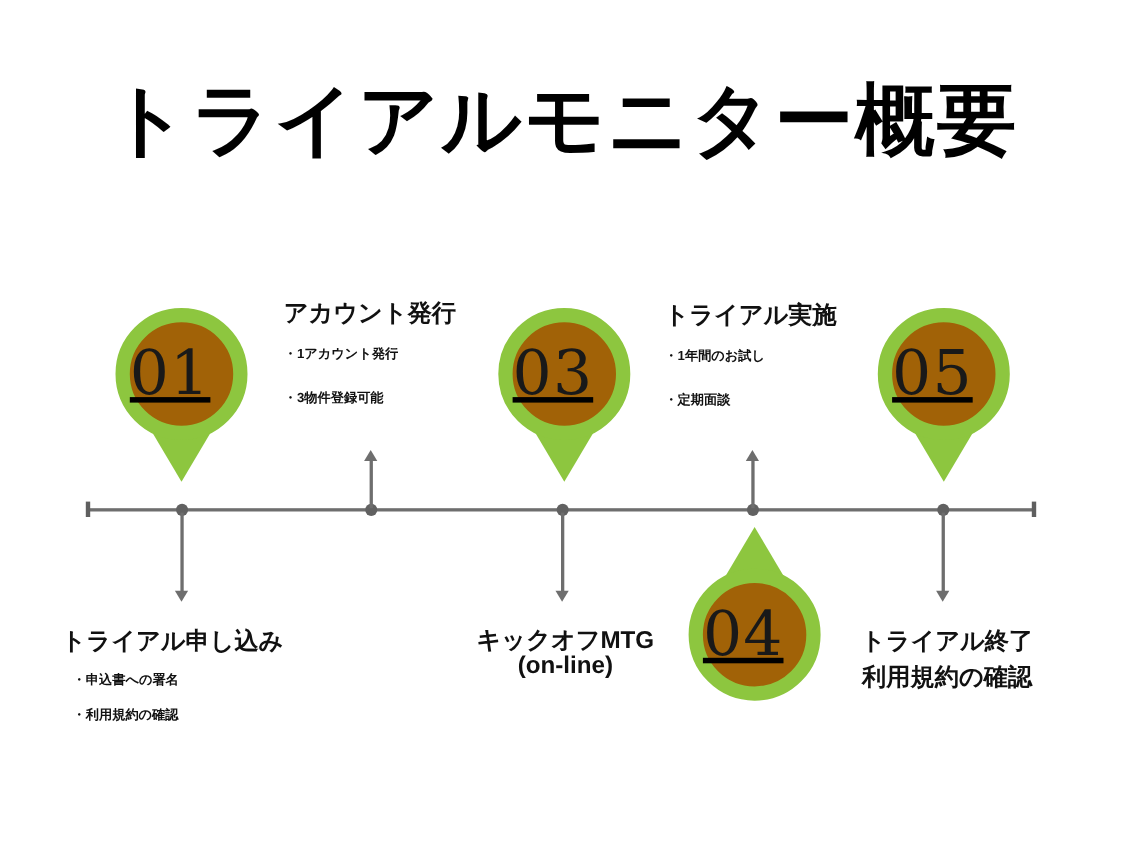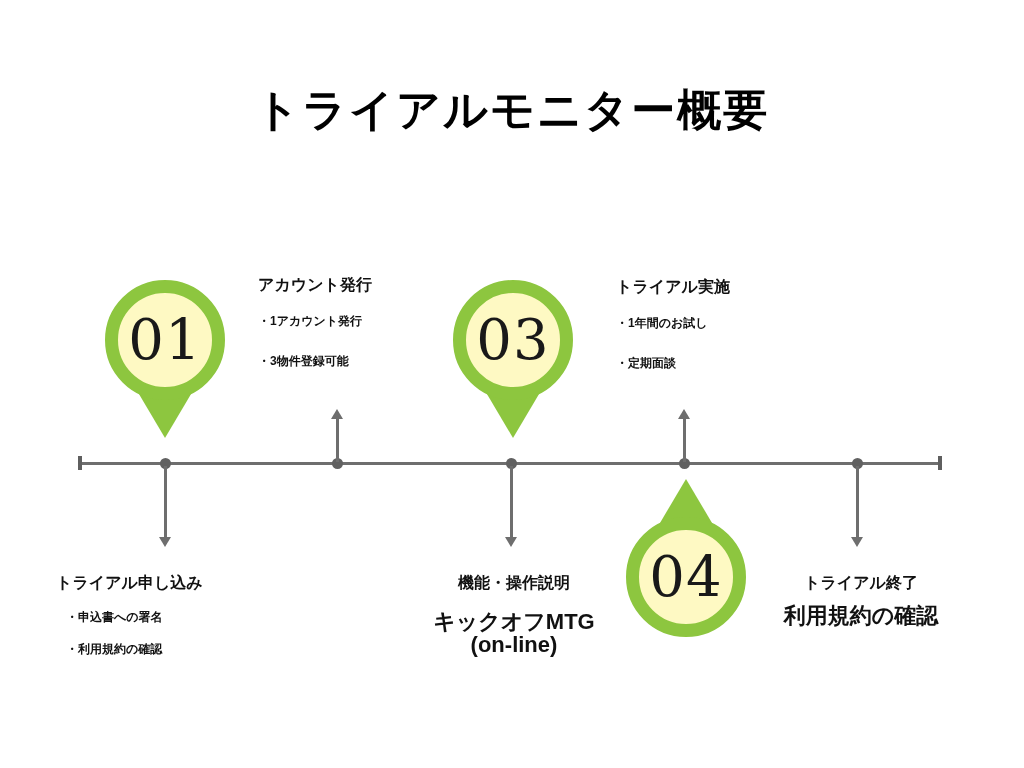--- a/index.html
+++ b/index.html
@@ -8,21 +8,21 @@
     --ink:#111111;
   }
   *{margin:0;padding:0;box-sizing:border-box;}
   html,body{width:1024px;height:768px;background:#ffffff;overflow:hidden;}
   body{font-family:"Liberation Sans","DejaVu Sans",sans-serif;position:relative;}
 
   .canvas{position:absolute;left:0;top:0;width:1024px;height:768px;background:#fff;}
 
   .title{
     position:absolute;left:0;top:70px;width:100%;
-    text-align:center;font-size:44px;line-height:80px;font-weight:900;
+    text-align:center;font-size:72px;line-height:80px;font-weight:900;
     letter-spacing:2px;color:#000;
   }
 
   
   .tl-line{position:absolute;left:80px;top:462px;width:860px;height:3px;background:var(--gray);}
   .tl-tick{position:absolute;top:456px;width:4px;height:14px;background:#5f5f5f;}
   .tl-tick.left{left:78px;}
   .tl-tick.right{left:938px;}
   .tl-dot{position:absolute;top:458px;width:11px;height:11px;border-radius:50%;background:#616161;}
 
@@ -31,36 +31,36 @@
   .arrow-head.down{border-left:6px solid transparent;border-right:6px solid transparent;border-top:10px solid var(--gray);}
   .arrow-head.up{border-left:6px solid transparent;border-right:6px solid transparent;border-bottom:10px solid var(--gray);}
 
   
   .pin{position:absolute;width:120px;height:120px;}
   .pin-tri{position:absolute;left:15px;width:0;height:0;}
   .pin.down .pin-tri{top:82px;border-left:45px solid transparent;border-right:45px solid transparent;border-top:76px solid var(--green);}
   .pin.up .pin-tri{bottom:82px;border-left:45px solid transparent;border-right:45px solid transparent;border-bottom:76px solid var(--green);}
   .pin-circle{
     position:absolute;left:0;top:0;width:120px;height:120px;border-radius:50%;
-    border:13px solid var(--green);background:#fef9c3;
-    display:flex;align-items:center;justify-content:center;
+    border:13px solid var(--green);background:#a16207;
+    display:flex;align-items:center;text-decoration:underline;
   }
   .pin-num{
     font-family:"DejaVu Serif","Liberation Serif",serif;
     font-size:56px;line-height:1;color:#191919;letter-spacing:1px;font-weight:400;
   }
 
   
   .block{position:absolute;color:var(--ink);font-weight:700;}
-  .block .h{font-size:16px;line-height:26px;white-space:nowrap;}
+  .block .h{font-size:22px;line-height:26px;white-space:nowrap;}
   .block .d{font-size:12px;line-height:22px;white-space:nowrap;}
   .block.center{text-align:center;}
   .block.big .d{font-size:22px;line-height:23px;}
   .b1 .h{margin-bottom:11px;}
-  .b1 .d{margin-left:10px;margin-bottom:10px;font-family:Liberation Mono, monospace;}
+  .b1 .d{margin-left:10px;margin-bottom:10px;}
   .b2 .h{margin-bottom:12px;}
   .b2 .d{margin-bottom:18px;}
   .b3 .h{margin-bottom:14px;}
   .b4 .h{margin-bottom:12px;}
   .b4 .d{margin-bottom:18px;}
   .b5 .h{margin-bottom:8px;}
 </style>
 </head>
 <body>
 
@@ -108,40 +108,45 @@
     </div>
   </div>
 
   <div class="pin up" style="left:626px;top:517px;">
     <div class="pin-tri"></div>
     <div class="pin-circle">
       <span class="pin-num">04</span>
     </div>
   </div>
 
+  <div class="pin down" style="left:798px;top:280px;">
+    <div class="pin-tri"></div>
+    <div class="pin-circle">
+      <span class="pin-num">05</span>
+    </div>
+  </div>
 
   <div class="block b1" style="left:56px;top:570px;width:232px;">
     <div class="h">トライアル申し込み</div>
     <div class="d">・申込書への署名</div>
     <div class="d">・利用規約の確認</div>
   </div>
 
   <div class="block b2" style="left:258px;top:272px;width:210px;">
     <div class="h">アカウント発行</div>
     <div class="d">・1アカウント発行</div>
     <div class="d">・3物件登録可能</div>
   </div>
 
   <div class="block b3 center big" style="left:408px;top:570px;width:212px;">
-    <div class="h">機能・操作説明</div>
     <div class="d">キックオフMTG</div>
     <div class="d">(on-line)</div>
   </div>
 
-  <div class="block b4" style="left:604px;top:274px;width:210px;margin-left:12px;">
+  <div class="block b4" style="left:604px;top:274px;width:210px;">
     <div class="h">トライアル実施</div>
     <div class="d">・1年間のお試し</div>
     <div class="d">・定期面談</div>
   </div>
 
   <div class="block b5 center big" style="left:756px;top:570px;width:210px;">
     <div class="h">トライアル終了</div>
     <div class="d">利用規約の確認</div>
   </div>
 

